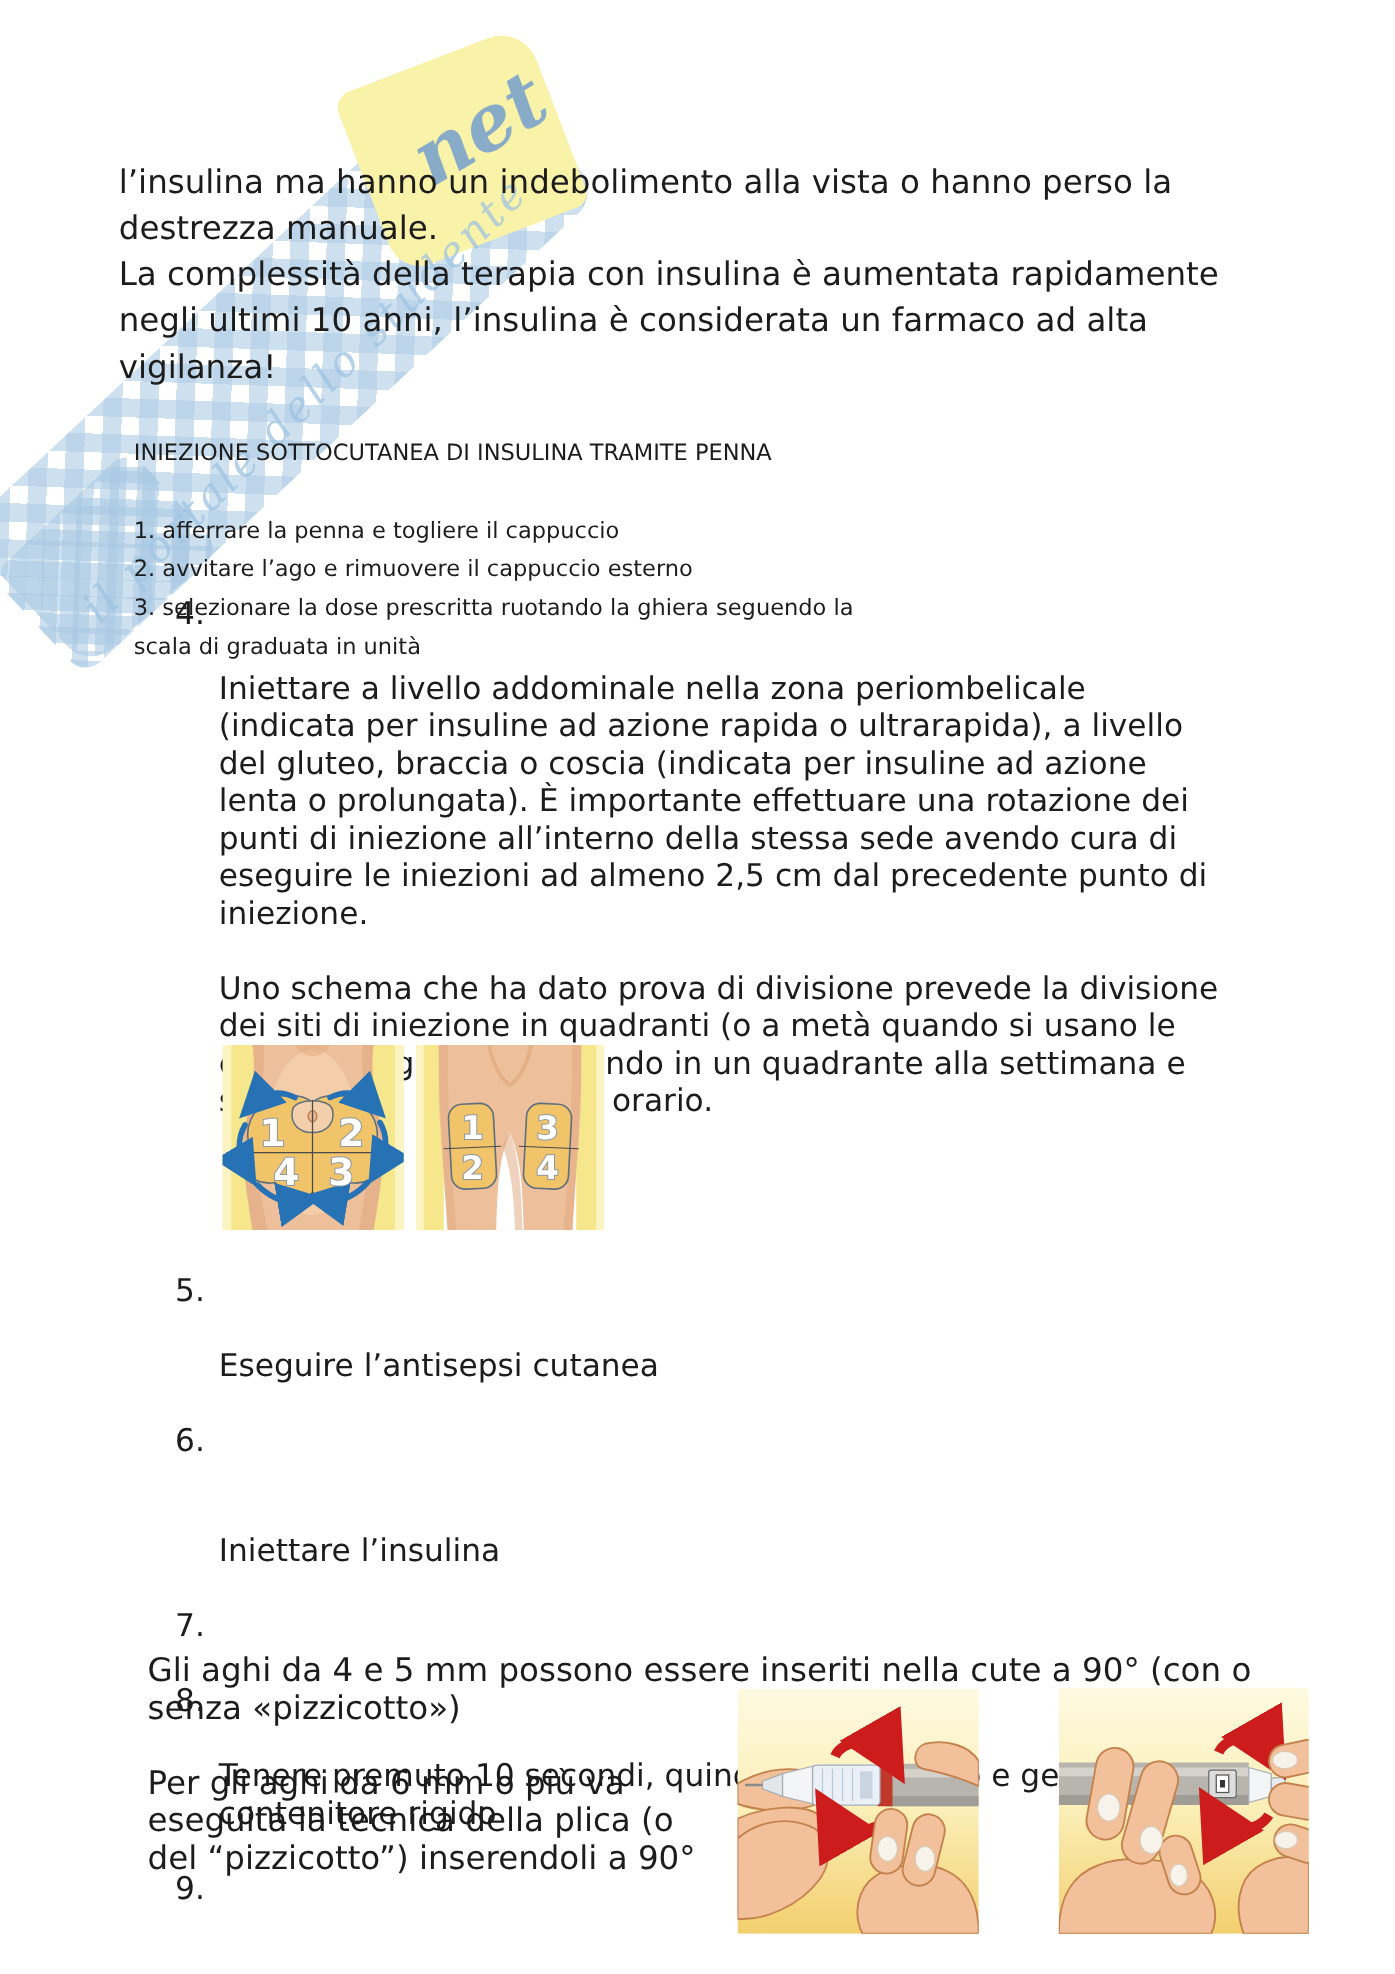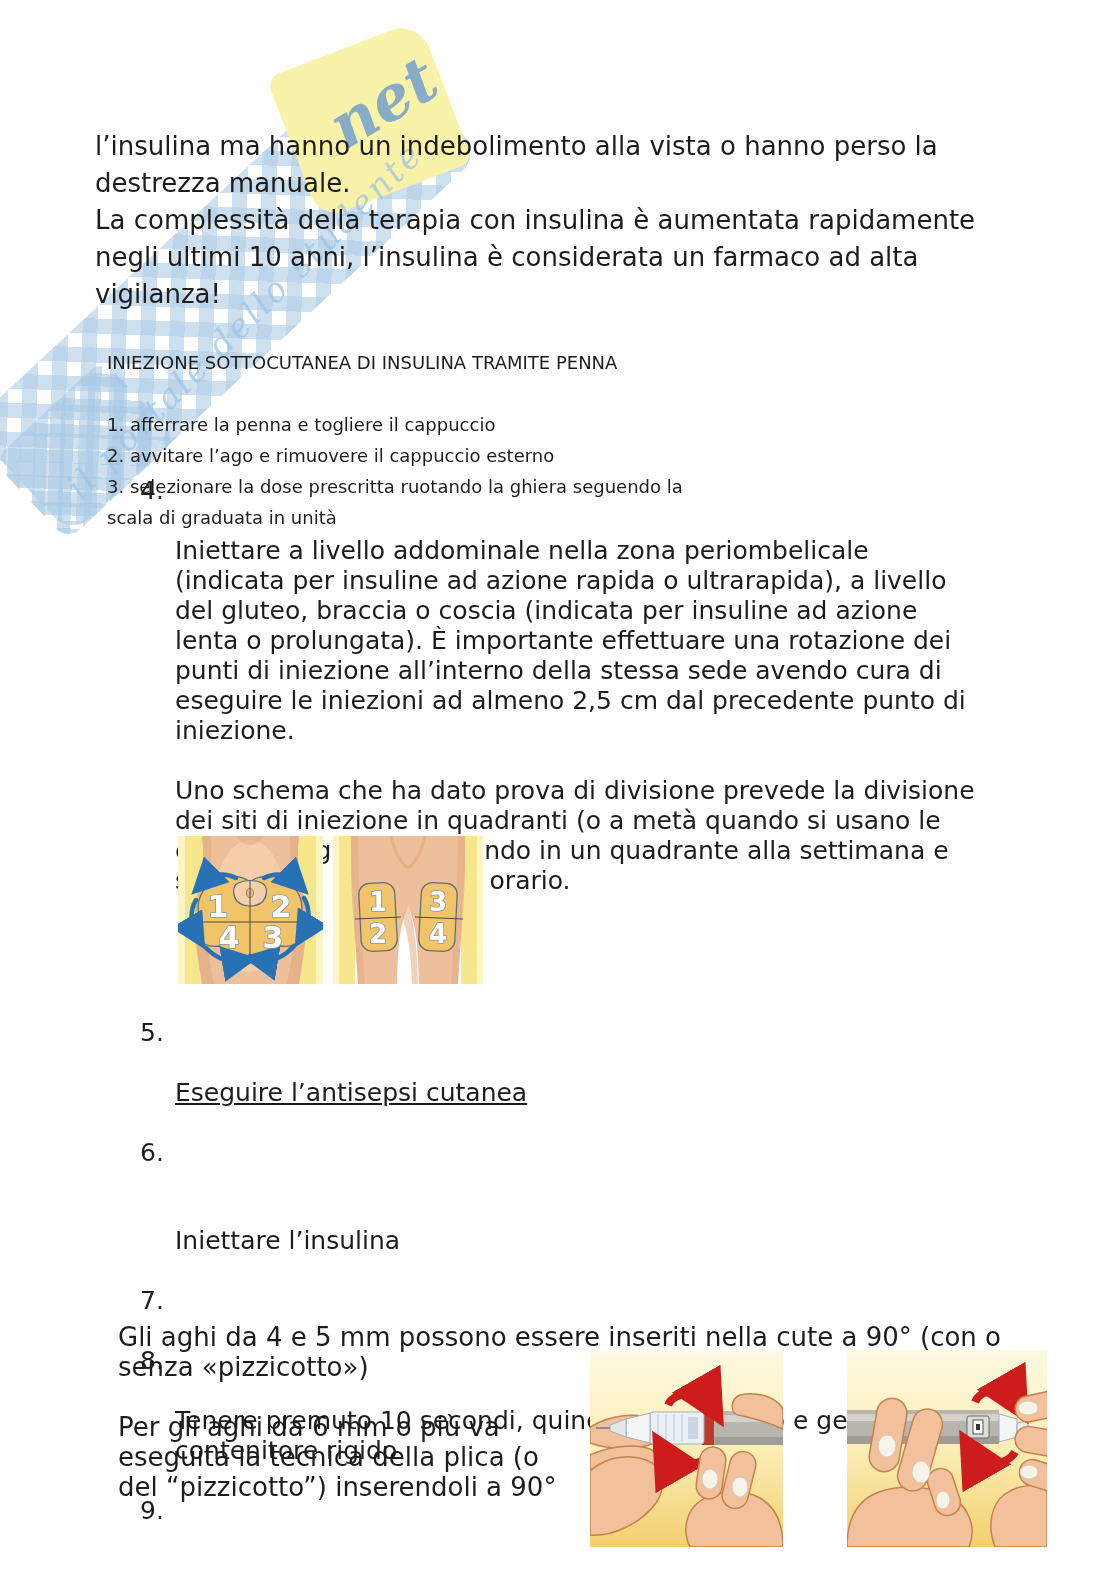--- a/index.html
+++ b/index.html
@@ -150,21 +150,21 @@
       <text class="qnum" font-size="26" x="45" y="75">1</text>
       <text class="qnum" font-size="26" x="45" y="107">2</text>
       <text class="qnum" font-size="26" x="105" y="75">3</text>
       <text class="qnum" font-size="26" x="105" y="107">4</text>
     </svg>
   </div>
 
   <div class="steps59">
     <div class="item">
       <span class="num-abs">5.</span>
-      <span style="display:block;white-space:pre-line;text-decoration:underline;">Eseguire l’antisepsi cutanea</span>
+      <span style="display:block;white-space:pre-line;">Eseguire l’antisepsi cutanea</span>
     </div>
     <div class="item">
       <span class="num-abs">6.</span>
       <span style="display:block;white-space:pre-line;margin-top:28px;">Iniettare l’insulina</span>
     </div>
     <div class="item">
       <span class="num-abs">7.</span>
     </div>
     <div class="item">
       <span class="num-abs">8.</span>

